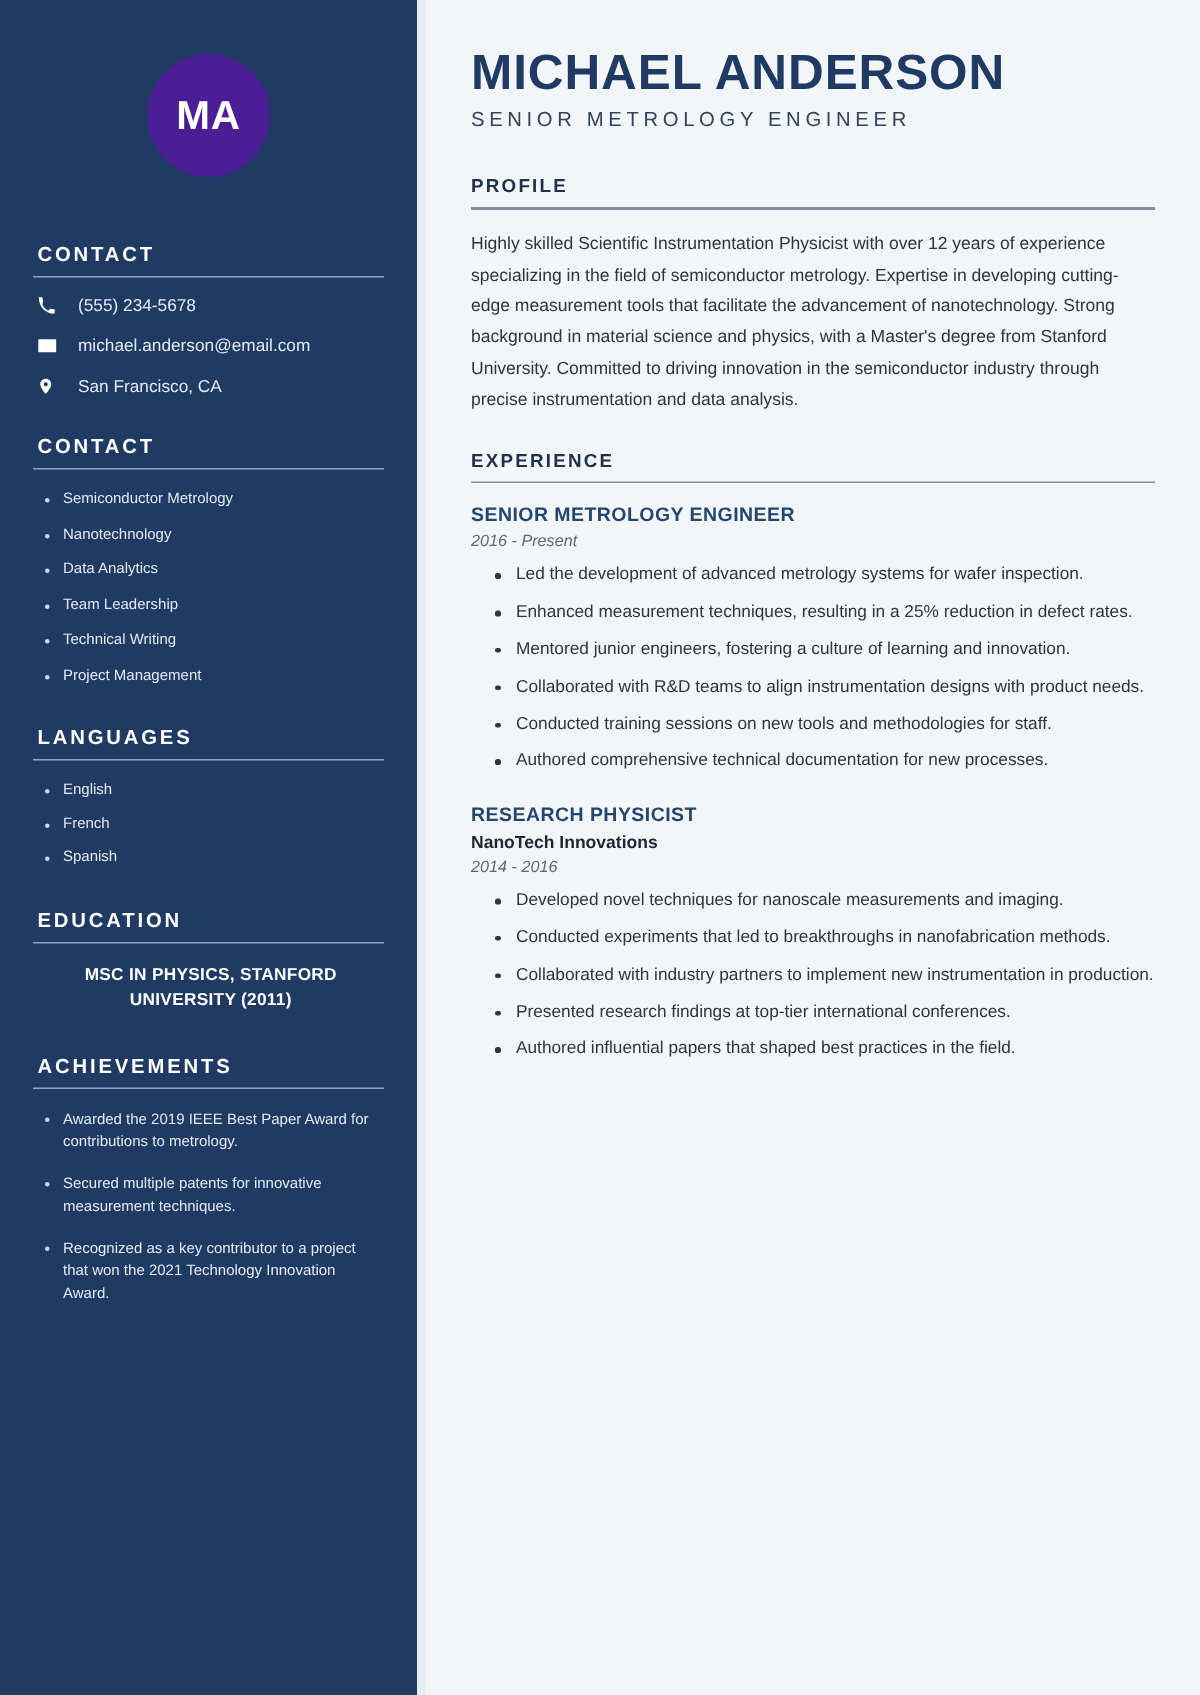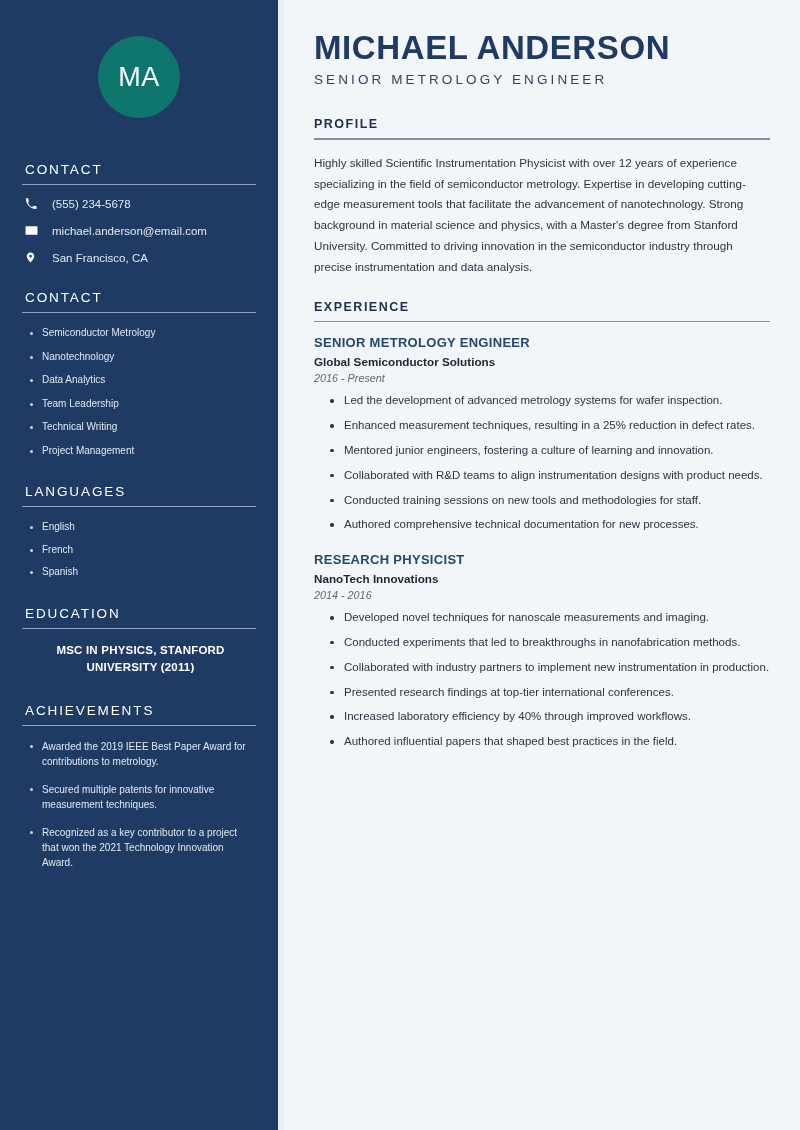--- a/index.html
+++ b/index.html
@@ -40,34 +40,34 @@
   .avatar-wrap {
     display: flex;
     justify-content: center;
     padding-top: 36px;
     padding-bottom: 44px;
   }
   .avatar {
     width: 82px;
     height: 82px;
     border-radius: 50%;
-    background: #0f766e;
+    background: #4c1d95;
     color: #ffffff;
     display: flex;
     align-items: center;
     justify-content: center;
     font-size: 27px;
-    font-weight: normal;
+    font-weight: bold;
     letter-spacing: 0.5px;
   }
 
   .side-section { margin-bottom: 26px; }
   .side-heading {
     font-size: 13.5px;
-    font-weight: normal;
+    font-weight: bold;
     letter-spacing: 1.9px;
     color: #ffffff;
     margin: 0 0 7px 3px;
   }
   .side-rule {
     height: 1px;
     background: #8fa3bd;
     margin-bottom: 13px;
   }
 
@@ -308,42 +308,40 @@
       <div class="main-rule"></div>
       <p class="profile-text">Highly skilled Scientific Instrumentation Physicist with over 12 years of experience specializing in the field of semiconductor metrology. Expertise in developing cutting-edge measurement tools that facilitate the advancement of nanotechnology. Strong background in material science and physics, with a Master's degree from Stanford University. Committed to driving innovation in the semiconductor industry through precise instrumentation and data analysis.</p>
     </section>
 
     <section class="main-section">
       <h2 class="main-heading">EXPERIENCE</h2>
       <div class="main-rule"></div>
 
       <div class="job">
         <div class="job-title">SENIOR METROLOGY ENGINEER</div>
-        <div class="job-company">Global Semiconductor Solutions</div>
         <div class="job-dates">2016 - Present</div>
         <ul class="job-list">
           <li>Led the development of advanced metrology systems for wafer inspection.</li>
           <li>Enhanced measurement techniques, resulting in a 25% reduction in defect rates.</li>
           <li>Mentored junior engineers, fostering a culture of learning and innovation.</li>
           <li>Collaborated with R&amp;D teams to align instrumentation designs with product needs.</li>
           <li>Conducted training sessions on new tools and methodologies for staff.</li>
           <li>Authored comprehensive technical documentation for new processes.</li>
         </ul>
       </div>
 
       <div class="job">
         <div class="job-title">RESEARCH PHYSICIST</div>
         <div class="job-company">NanoTech Innovations</div>
         <div class="job-dates">2014 - 2016</div>
         <ul class="job-list">
           <li>Developed novel techniques for nanoscale measurements and imaging.</li>
           <li>Conducted experiments that led to breakthroughs in nanofabrication methods.</li>
           <li>Collaborated with industry partners to implement new instrumentation in production.</li>
           <li>Presented research findings at top-tier international conferences.</li>
-          <li>Increased laboratory efficiency by 40% through improved workflows.</li>
           <li>Authored influential papers that shaped best practices in the field.</li>
         </ul>
       </div>
 
     </section>
 
   </main>
 </div>
 
 </body></html>

